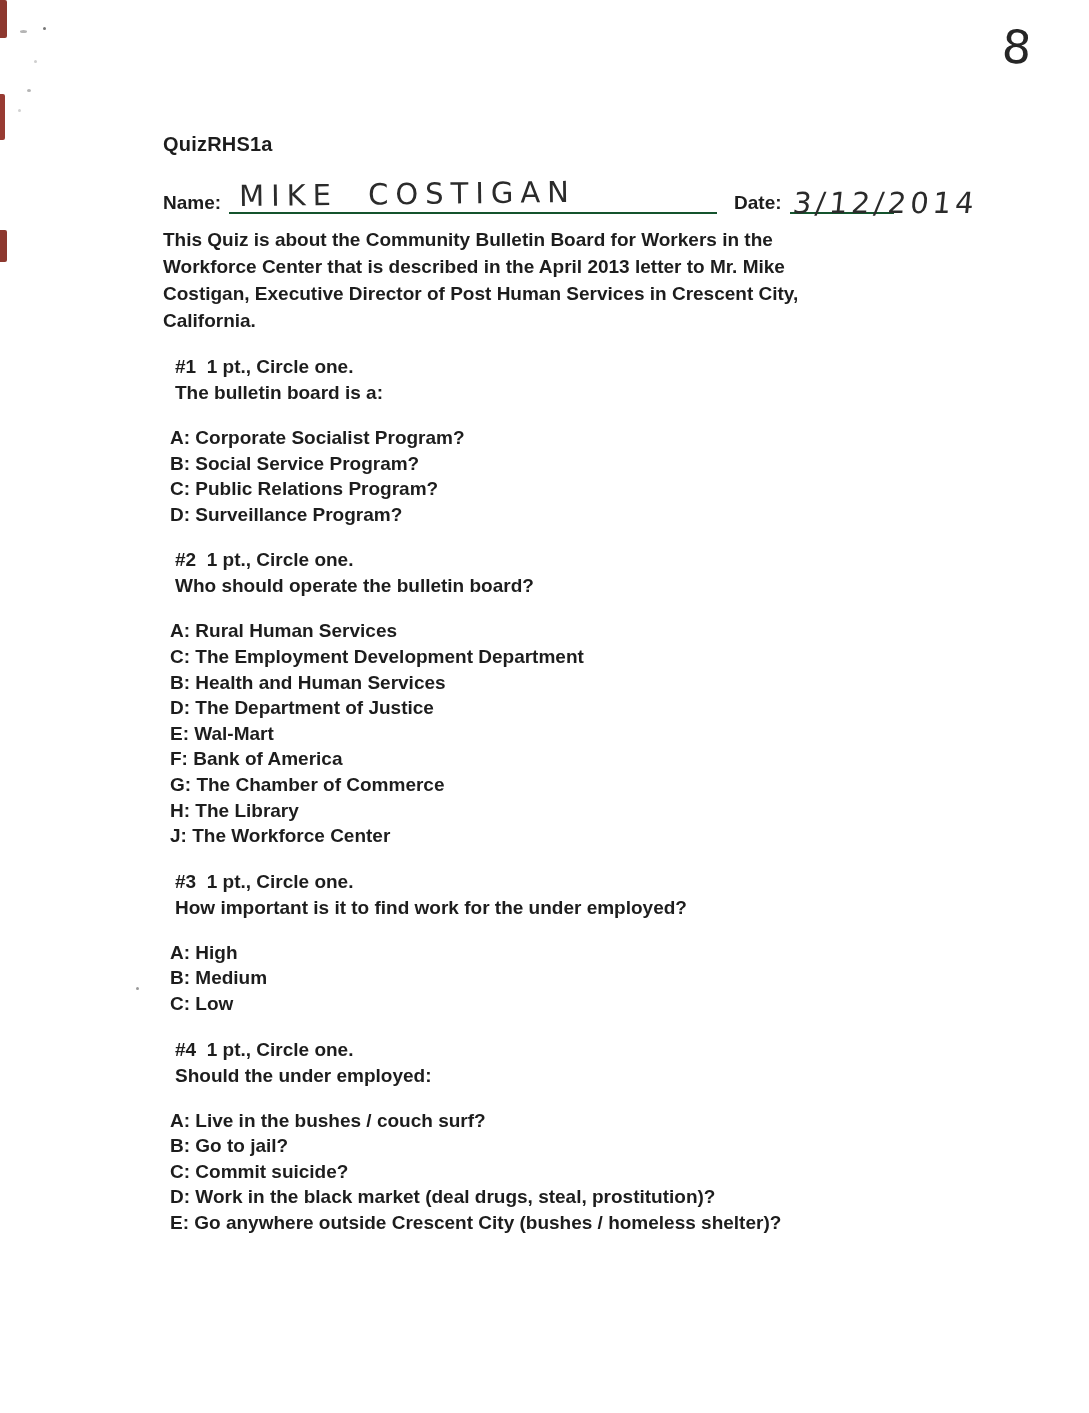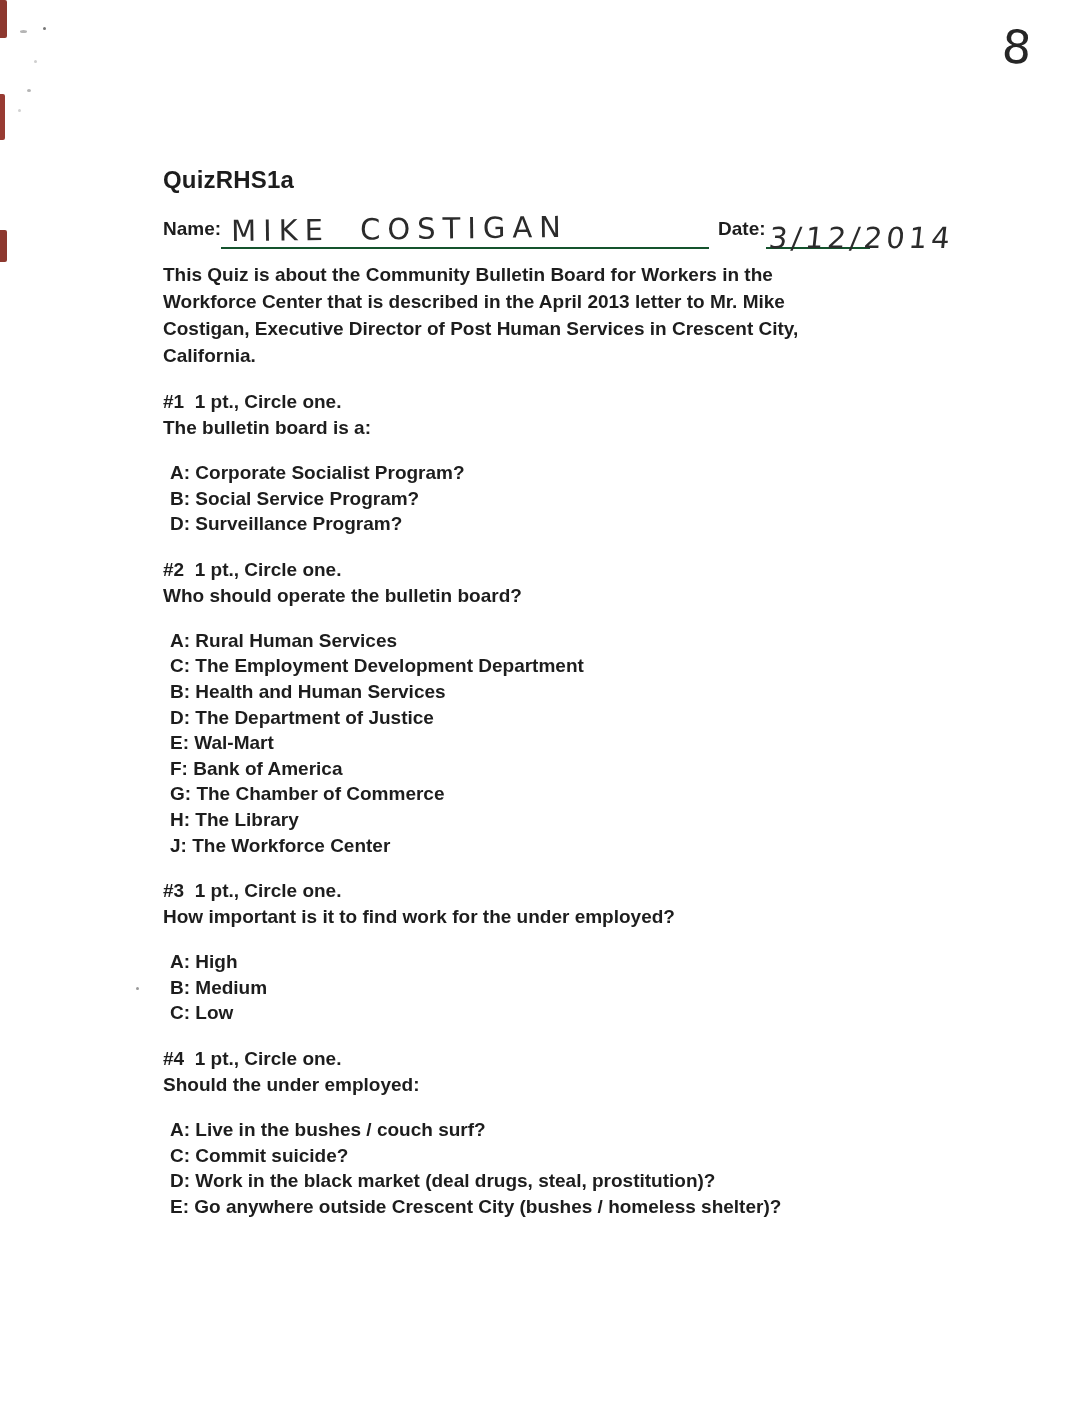--- a/index.html
+++ b/index.html
@@ -47,32 +47,32 @@
 
   .content {
     position: absolute;
     left: 163px;
     top: 131px;
     width: 840px;
     font-size: 19px;
   }
 
   .doc-title {
-    font-size: 24px;
+    font-size: 20px;
     line-height: 27px;
     letter-spacing: 0.2px;
-    margin-top: 35px;
   }
 
   
   .fieldrow {
     display: flex;
-    align-items: flex-start;
+    align-items: flex-end;
     margin-top: 26px;
     height: 30px;
+    gap: 8px;
   }
   .fieldrow .label {
     line-height: 1;
     margin-bottom: 2px;
     white-space: nowrap;
   }
   .fill-line {
     display: inline-block;
     position: relative;
     border-bottom: 2px solid #14532d;
@@ -102,21 +102,21 @@
     bottom: -8px;
     font-size: 29px;
     letter-spacing: 4px;
     transform: skewX(-6deg);
   }
 
   .intro { margin-top: 12px; }
   .intro .line { line-height: 27px; white-space: pre-wrap; }
 
   .qblock { margin-top: 20px; }
-  .qheader, .qprompt { line-height: 26px; white-space: pre-wrap; }
+  .qheader, .qprompt { line-height: 26px; white-space: pre-wrap; margin-left: 12px; }
   .opts { margin-top: 19px; padding-left: 7px; }
   .opt { line-height: 25.6px; white-space: pre-wrap; }
 </style>
 </head>
 <body>
 
 <div class="page">
 
   <div class="edge-mark m1"></div>
   <div class="edge-mark m2"></div>
@@ -161,20 +161,21 @@
 
         <div class="qblock">
           <div class="qheader">#1  1 pt., Circle one.</div>
           <div class="qprompt">The bulletin board is a:</div>
           <div class="opts">
 
               <div class="opt">A: Corporate Socialist Program?</div>
 
               <div class="opt">B: Social Service Program?</div>
 
+              <div class="opt">C: Public Relations Program?</div>
 
               <div class="opt">D: Surveillance Program?</div>
             </div>
         </div>
 
         <div class="qblock">
           <div class="qheader">#2  1 pt., Circle one.</div>
           <div class="qprompt">Who should operate the bulletin board?</div>
           <div class="opts">
 
@@ -212,20 +213,21 @@
             </div>
         </div>
 
         <div class="qblock">
           <div class="qheader">#4  1 pt., Circle one.</div>
           <div class="qprompt">Should the under employed:</div>
           <div class="opts">
 
               <div class="opt">A: Live in the bushes / couch surf?</div>
 
+              <div class="opt">B: Go to jail?</div>
 
               <div class="opt">C: Commit suicide?</div>
 
               <div class="opt">D: Work in the black market (deal drugs, steal, prostitution)?</div>
 
               <div class="opt">E: Go anywhere outside Crescent City (bushes / homeless shelter)?</div>
             </div>
         </div>
       </div>
 

